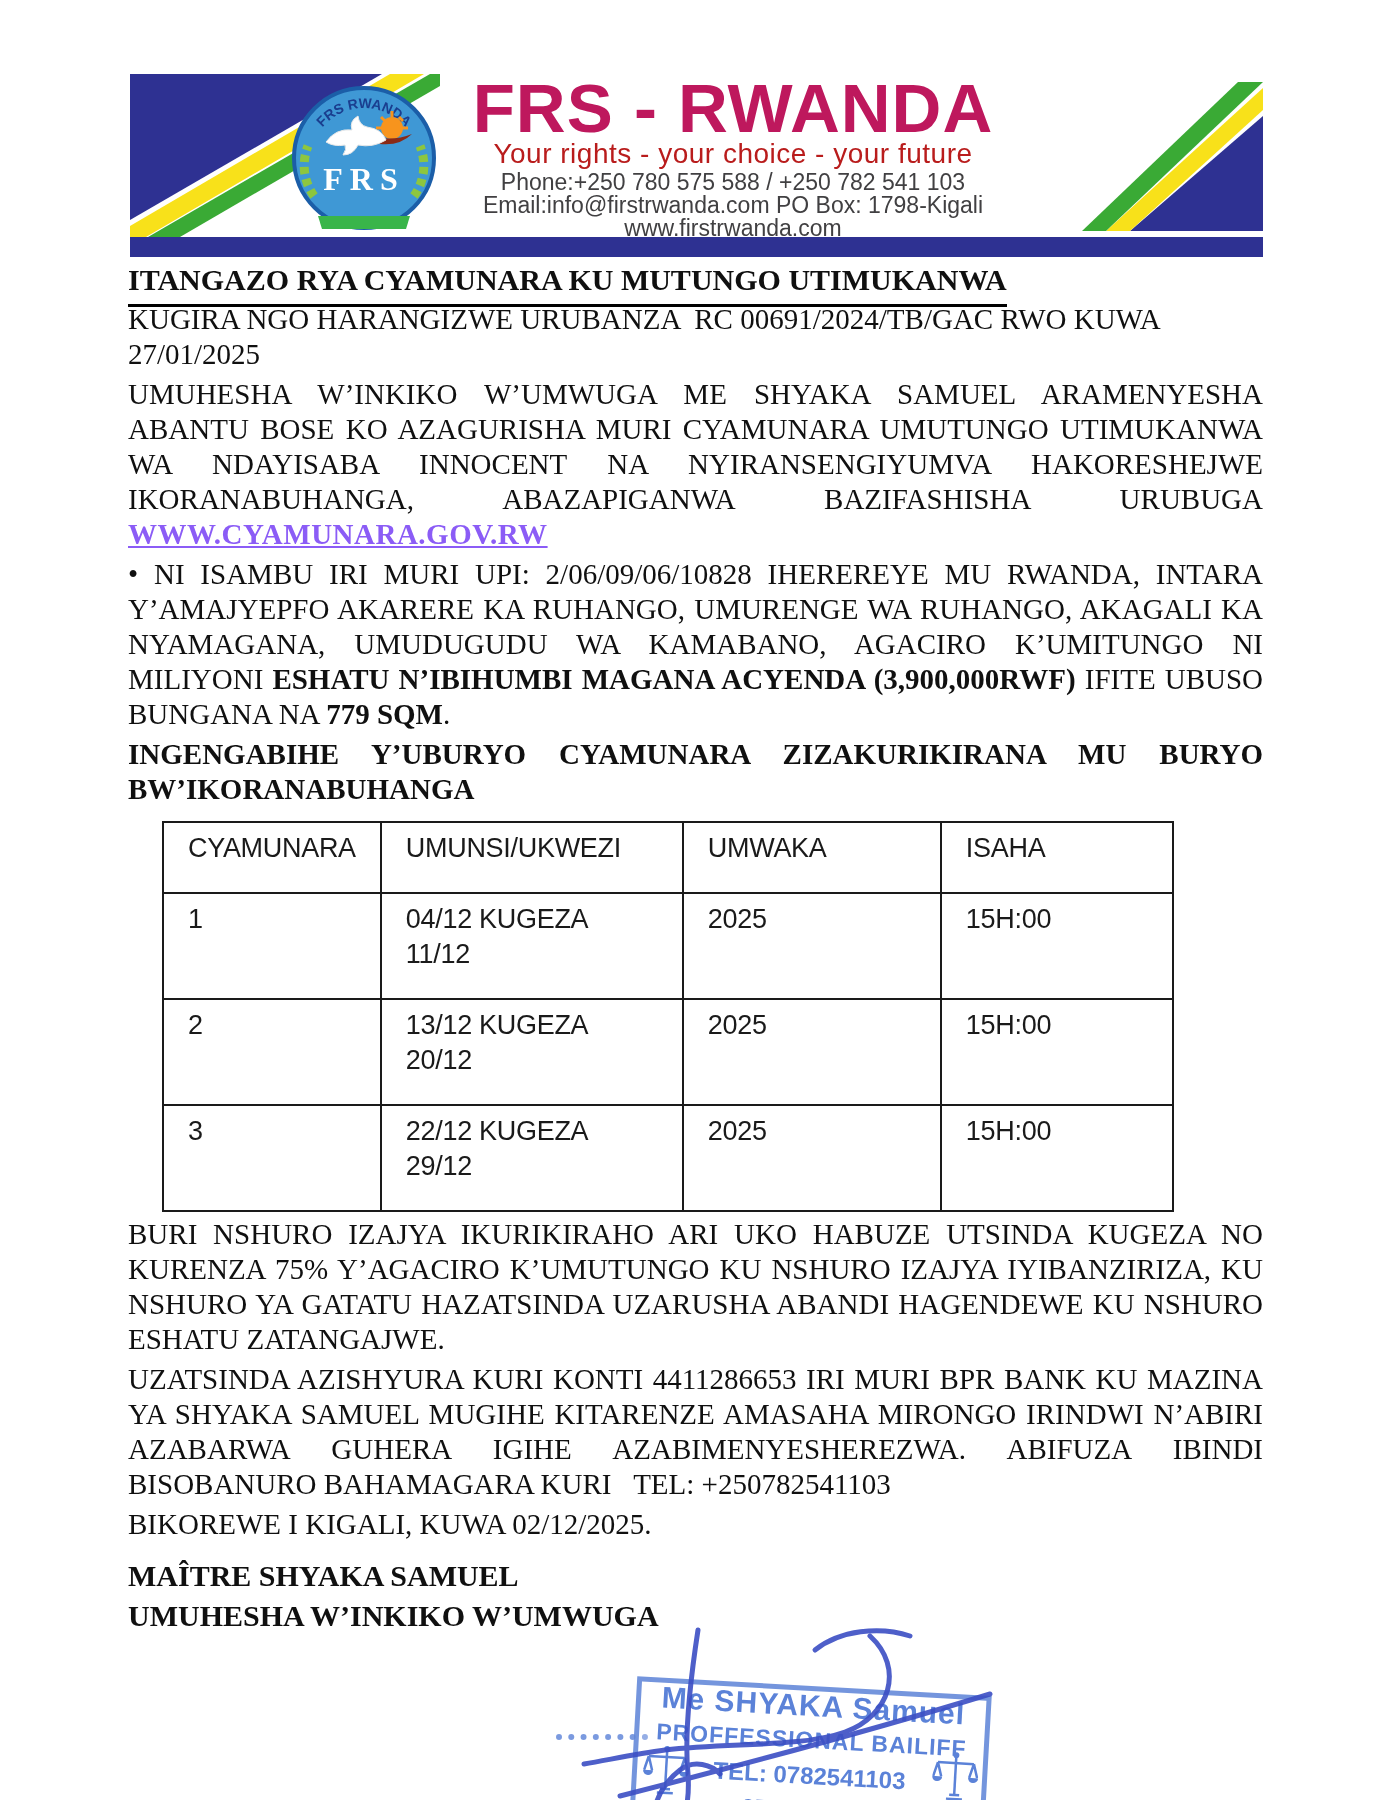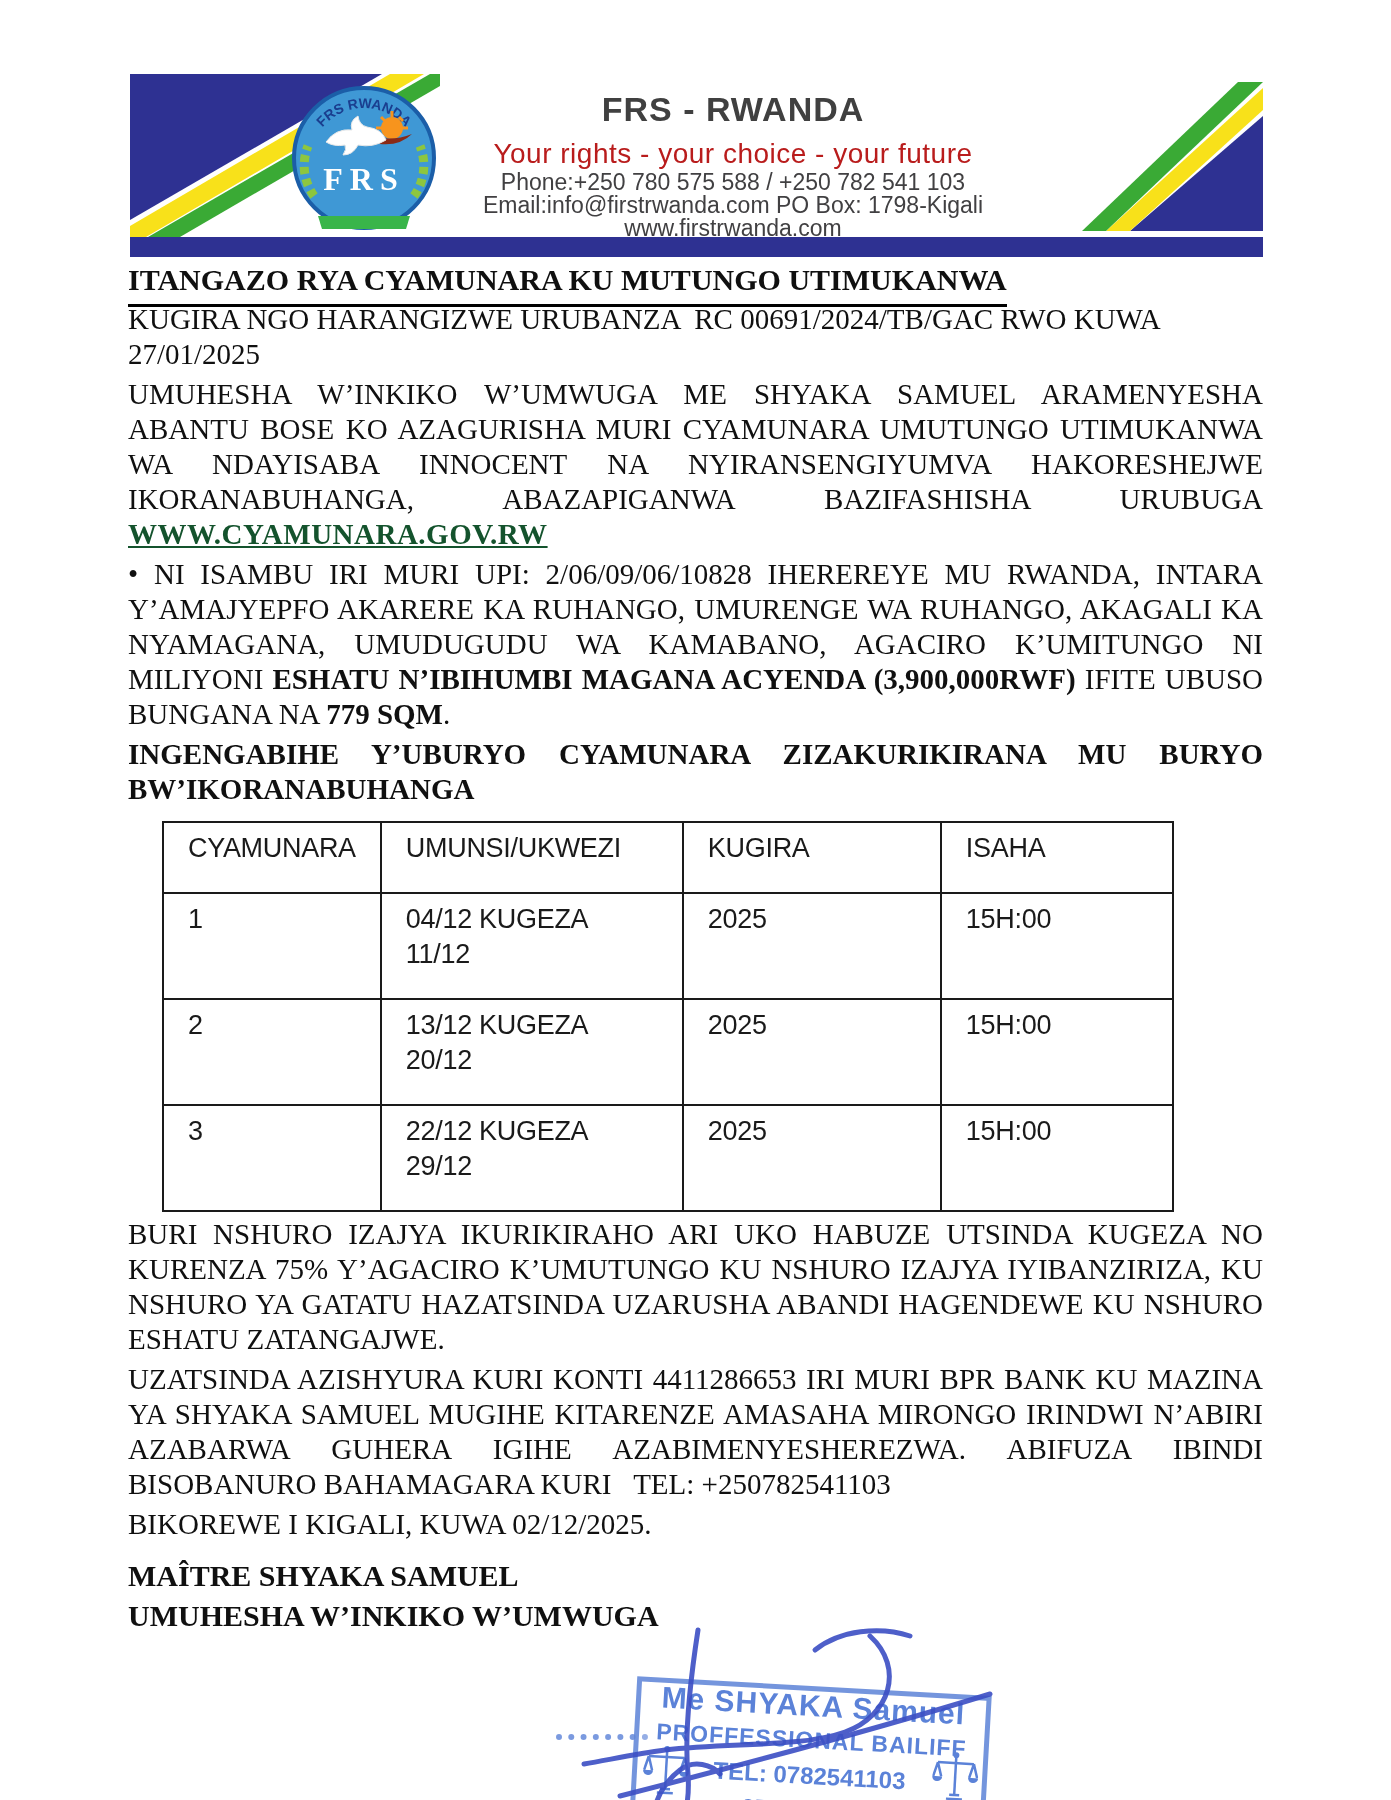--- a/index.html
+++ b/index.html
@@ -8,32 +8,32 @@
     overflow:hidden;font-family:"Liberation Serif",serif;color:#101010;
   }
   
   .letterhead{position:absolute;left:130px;top:74px;width:1133px;height:183px;}
   .lh-bar{position:absolute;left:0;right:0;bottom:0;height:20px;background:#2e3192;}
   .deco-left{position:absolute;left:0;top:0;}
   .deco-right{position:absolute;right:0;top:8px;}
   .logo-wrap{position:absolute;left:158px;top:10px;width:152px;height:158px;}
   .lh-text{position:absolute;left:318px;top:8px;width:570px;text-align:center;
            font-family:"Liberation Sans",sans-serif;}
-  .org-name{font-size:34px;font-weight:bold;color:#404040;letter-spacing:1px;line-height:54px;text-align:center;}
+  .org-name{font-size:69px;font-weight:bold;color:#be185d;letter-spacing:1px;line-height:54px;text-align:center;}
   .tagline{font-size:28px;font-weight:normal;color:#b91c1c;line-height:35px;letter-spacing:.5px;}
   .contact{font-size:23px;color:#414042;line-height:23px;}
   
   .content{position:absolute;left:128px;top:262px;width:1135px;font-size:29px;line-height:35px;}
   .title{margin:0;font-size:30px;font-weight:bold;}
   .title span{border-bottom:3px solid #000;padding-bottom:8px;}
   .para{margin:5px 0 0;text-align:justify;}
   .single{text-align:left;}
   .stretch{text-align-last:justify;}
   .link-line{margin:0;text-align:left;}
-  .link-line a{color:#14532d;font-weight:bold;letter-spacing:.5px;}
+  .link-line a{color:#8b5cf6;font-weight:bold;letter-spacing:.5px;}
   .b{font-weight:bold;}
   .heading{font-weight:bold;}
   
   table.sched{border-collapse:collapse;margin:14px 0 0 34px;
     font-family:"Liberation Sans",sans-serif;font-size:27px;letter-spacing:-.3px;color:#1a1a1a;}
   table.sched th,table.sched td{border:2px solid #1a1a1a;text-align:left;vertical-align:top;
     padding:8px 24px 26px;font-weight:normal;}
   
   .signatory{margin-top:14px;text-align:left;font-weight:bold;font-size:30px;line-height:40px;}
   .stamp-area{position:relative;height:220px;margin-top:2px;}
@@ -136,21 +136,21 @@
       <colgroup>
           <col style="width:190px">
           <col style="width:302px">
           <col style="width:258px">
           <col style="width:232px">
         </colgroup>
       <tbody>
           <tr>
         <th>CYAMUNARA</th>
         <th>UMUNSI/UKWEZI</th>
-        <th>KUGIRA</th>
+        <th>UMWAKA</th>
         <th>ISAHA</th>
       </tr>
       <tr>
         <td>1</td>
         <td>04/12 KUGEZA 11/12</td>
         <td>2025</td>
         <td>15H:00</td>
       </tr>
       <tr>
         <td>2</td>

